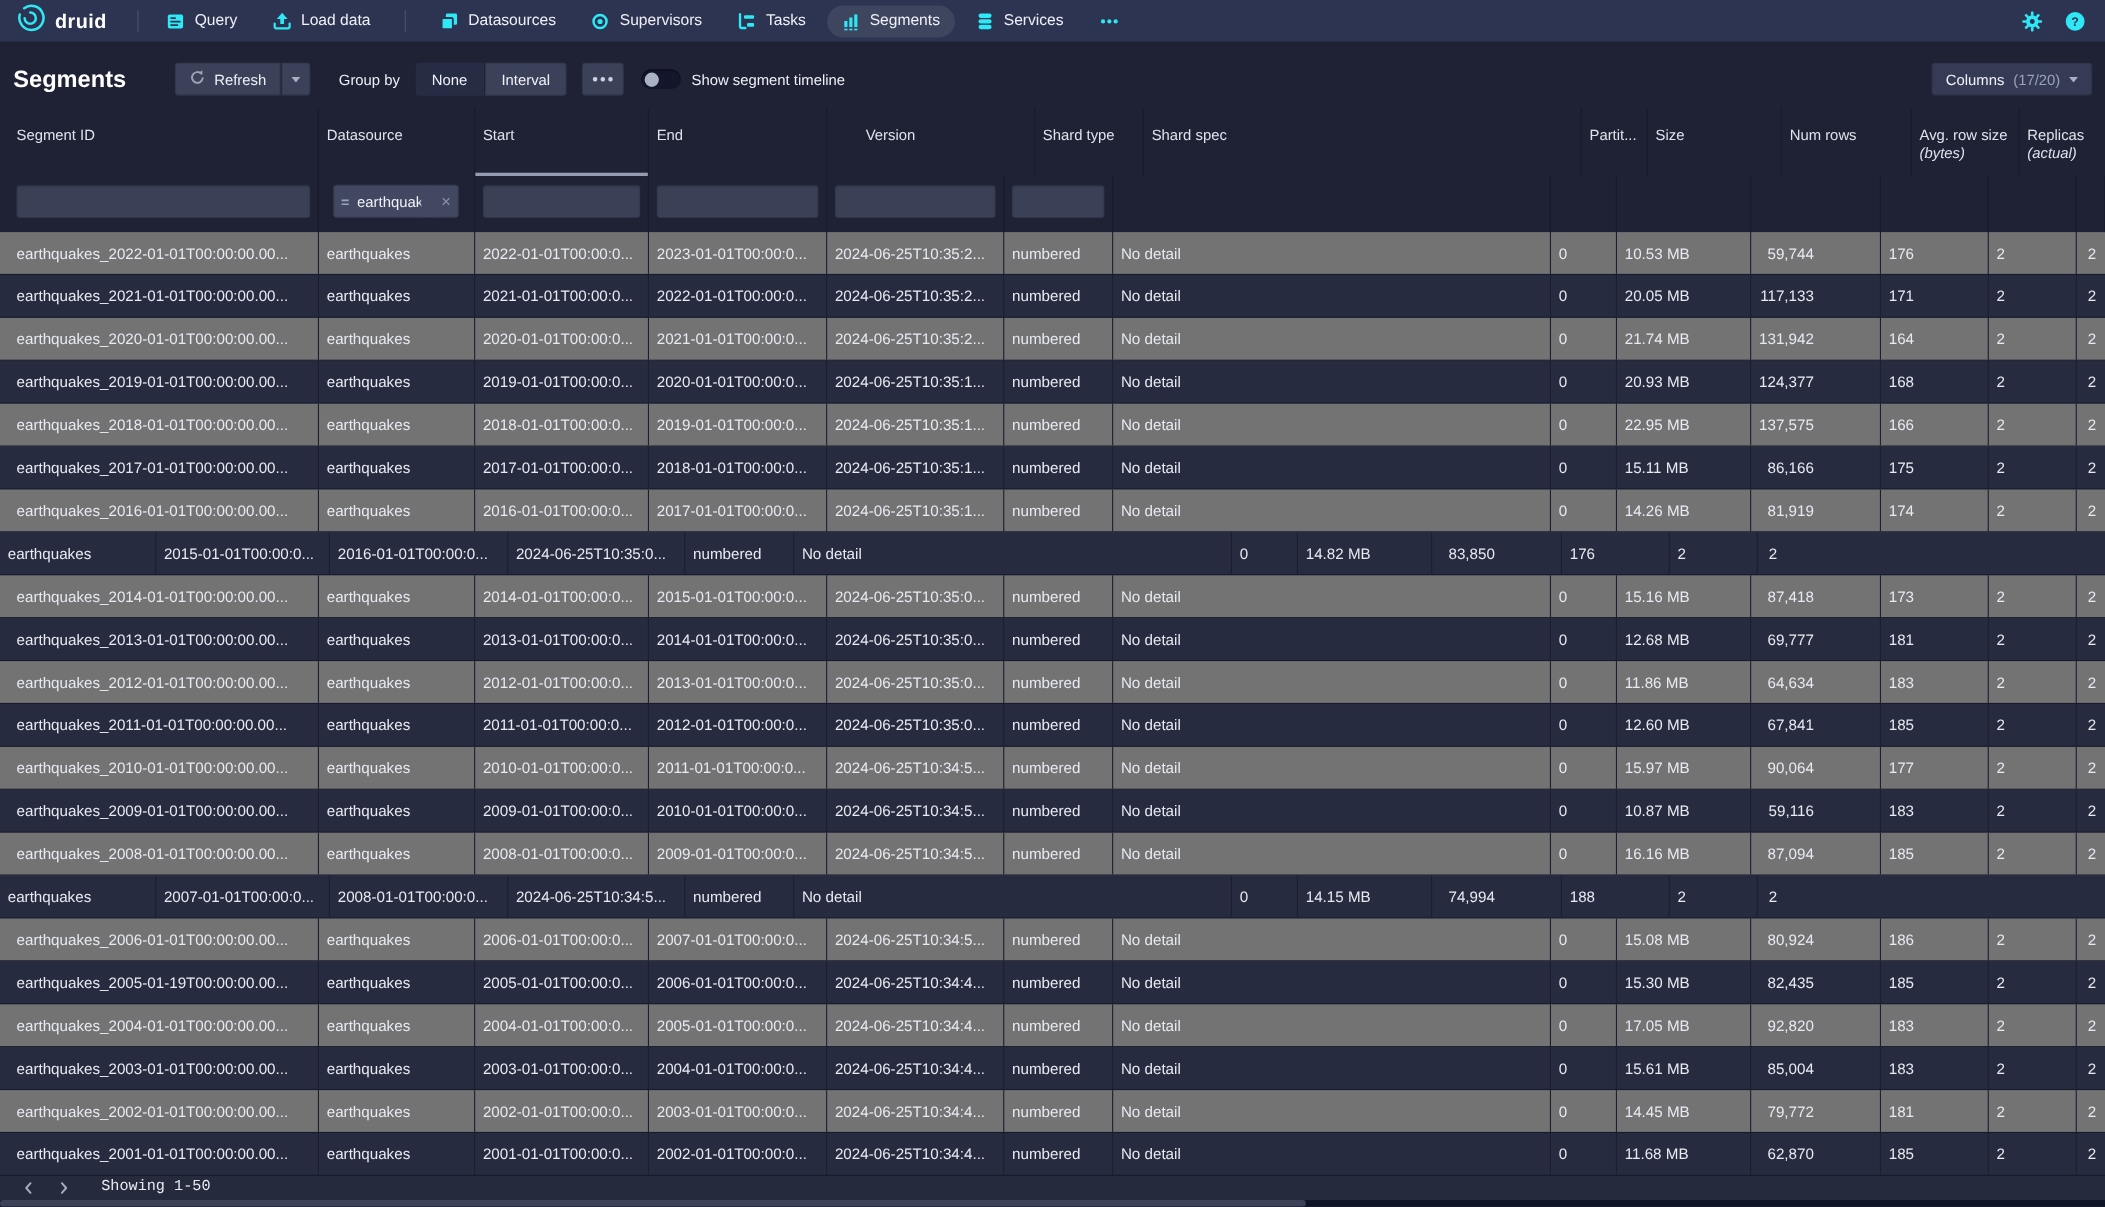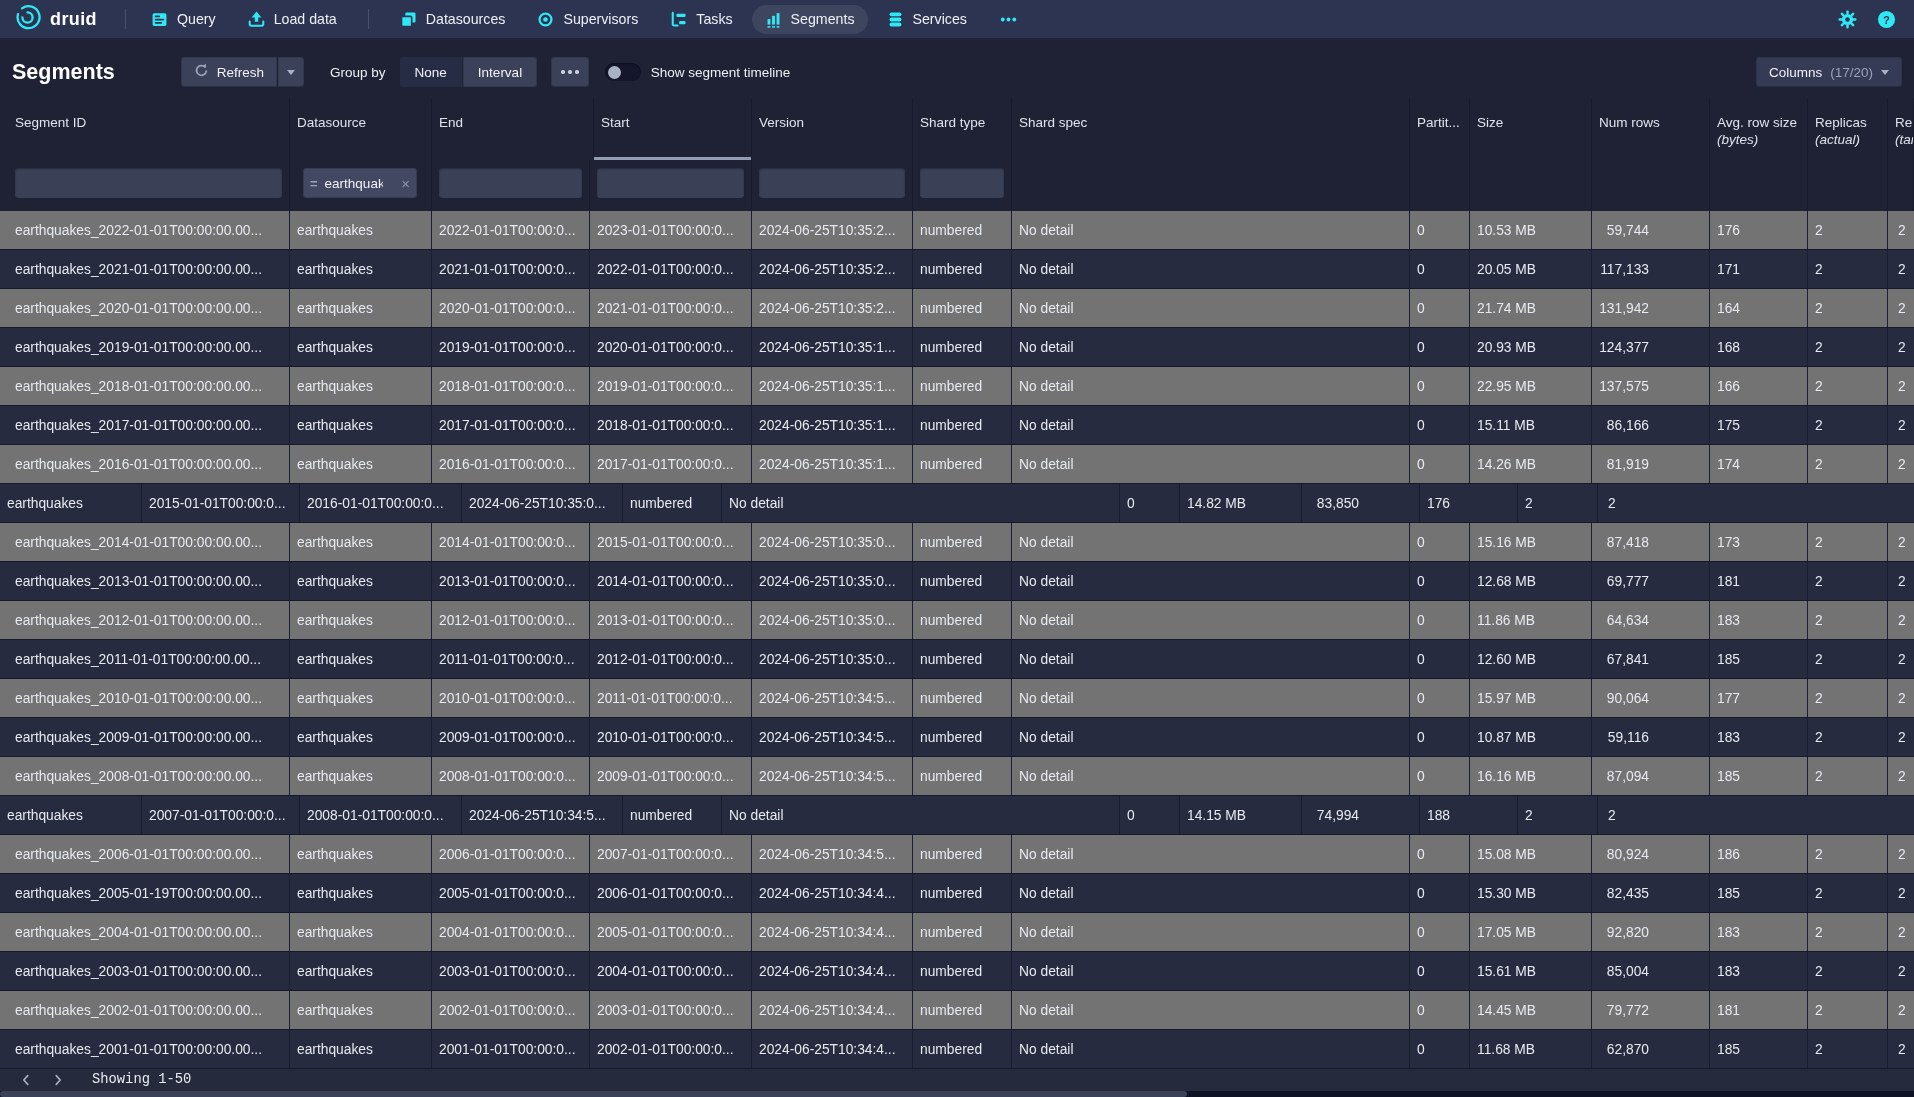--- a/index.html
+++ b/index.html
@@ -16,21 +16,21 @@
   .nav-item { display:flex; align-items:center; gap:9px; padding:6px 13px; border-radius:17px; font-size:14.2px; color:#eef0f6; cursor:pointer; white-space:nowrap; }
   .nav-item.active { background:#3e455f; }
   .nav-item .nicon { display:flex; align-items:center; }
   .nav-right { margin-left:auto; display:flex; align-items:center; gap:20px; padding-right:4px; }
   .nav-right .nicon { display:flex; cursor:pointer; }
 
   
   .toolbar { display:flex; align-items:center; height:60px; padding:8px 12px 0 12px; background:#1e2234; }
   .page-title { font-size:21.5px; font-weight:700; color:#ffffff; margin-right:44px; }
   .btn { display:flex; align-items:center; gap:8px; height:30px; padding:0 13px; background:#3b4159; border-radius:3px; font-size:13.5px; color:#f0f2f8; cursor:pointer; border:none; box-shadow:inset 0 0 0 1px rgba(16,22,26,.2), inset 0 -1px 0 rgba(16,22,26,.15); }
-  .split-main { border-radius:3px 0 0 3px;margin-left:22px; }
+  .split-main { border-radius:3px 0 0 3px; }
   .split-caret { border-radius:0 3px 3px 0; padding:0 9px; margin-left:1px; }
   .caret { width:0; height:0; border-left:4.5px solid transparent; border-right:4.5px solid transparent; border-top:5.5px solid #a9b0c3; }
   .gap26 { width:26px; } .gap14 { width:14px; } .gap16 { width:16px; } .gap10 { width:10px; }
   .tb-label { font-size:13.5px; color:#edf0f6; }
   .seg { display:flex; }
   .segbtn { height:30px; padding:0 15px; font-size:13.5px; color:#f0f2f8; border:none; cursor:pointer; font-family:inherit; }
   .segbtn.off { background:#272c45; border-radius:3px 0 0 3px; }
   .segbtn.on  { background:#3b4159; border-radius:0 3px 3px 0; margin-left:1px; box-shadow:inset 0 0 0 1px rgba(16,22,26,.2); }
   .more-btn { padding:0 10px; }
   .dots { display:flex; gap:3.5px; }
@@ -237,27 +237,27 @@
     </button>
   </div>
 
   <div class="thead" id="thead">
       <div class="th first" style="width: 290px;">
         <div class="l1">Segment ID</div>
       </div>
       <div class="th" style="width: 142px;">
         <div class="l1">Datasource</div>
       </div>
+      <div class="th sorted" style="width: 158px;">
+        <div class="l1">Start</div>
+      </div>
       <div class="th" style="width: 162px;">
         <div class="l1">End</div>
       </div>
-      <div class="th sorted" style="width: 158px;">
-        <div class="l1">Start</div>
-      </div>
-      <div class="th" style="width: 161px;">
+      <div class="th" style="width: 161px; margin-left: 28px;">
         <div class="l1">Version</div>
       </div>
       <div class="th" style="width: 99px;">
         <div class="l1">Shard type</div>
       </div>
       <div class="th" style="width: 398px;">
         <div class="l1">Shard spec</div>
       </div>
       <div class="th" style="width: 60px;">
         <div class="l1">Partit...</div>

